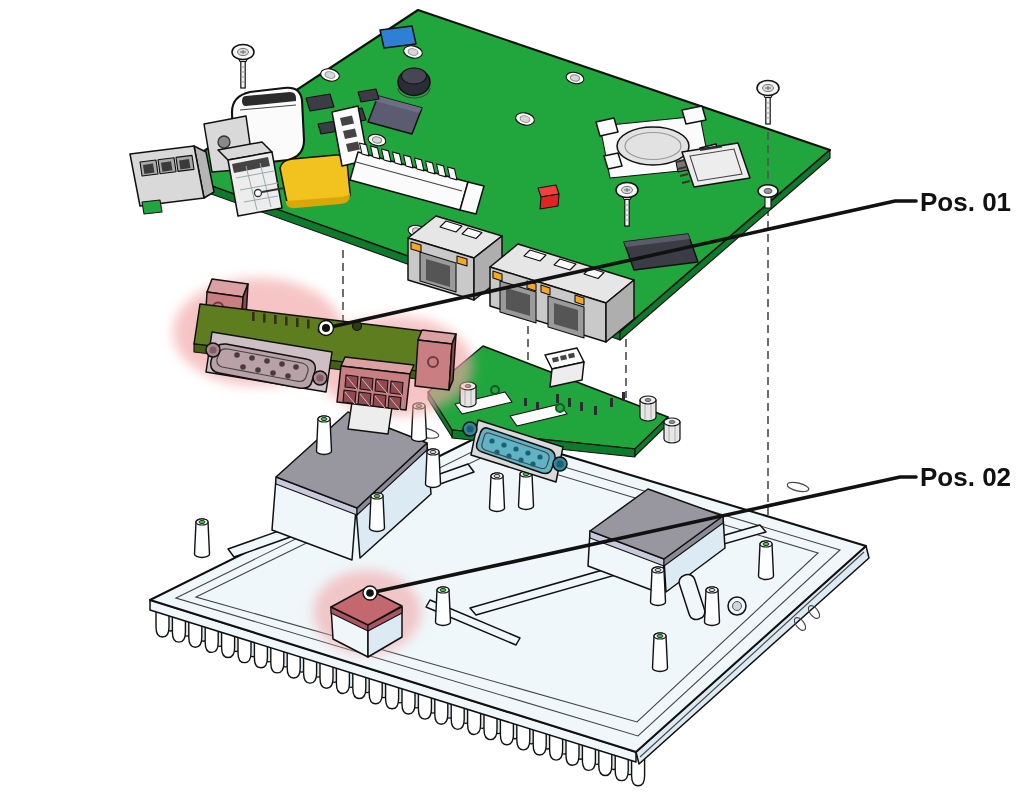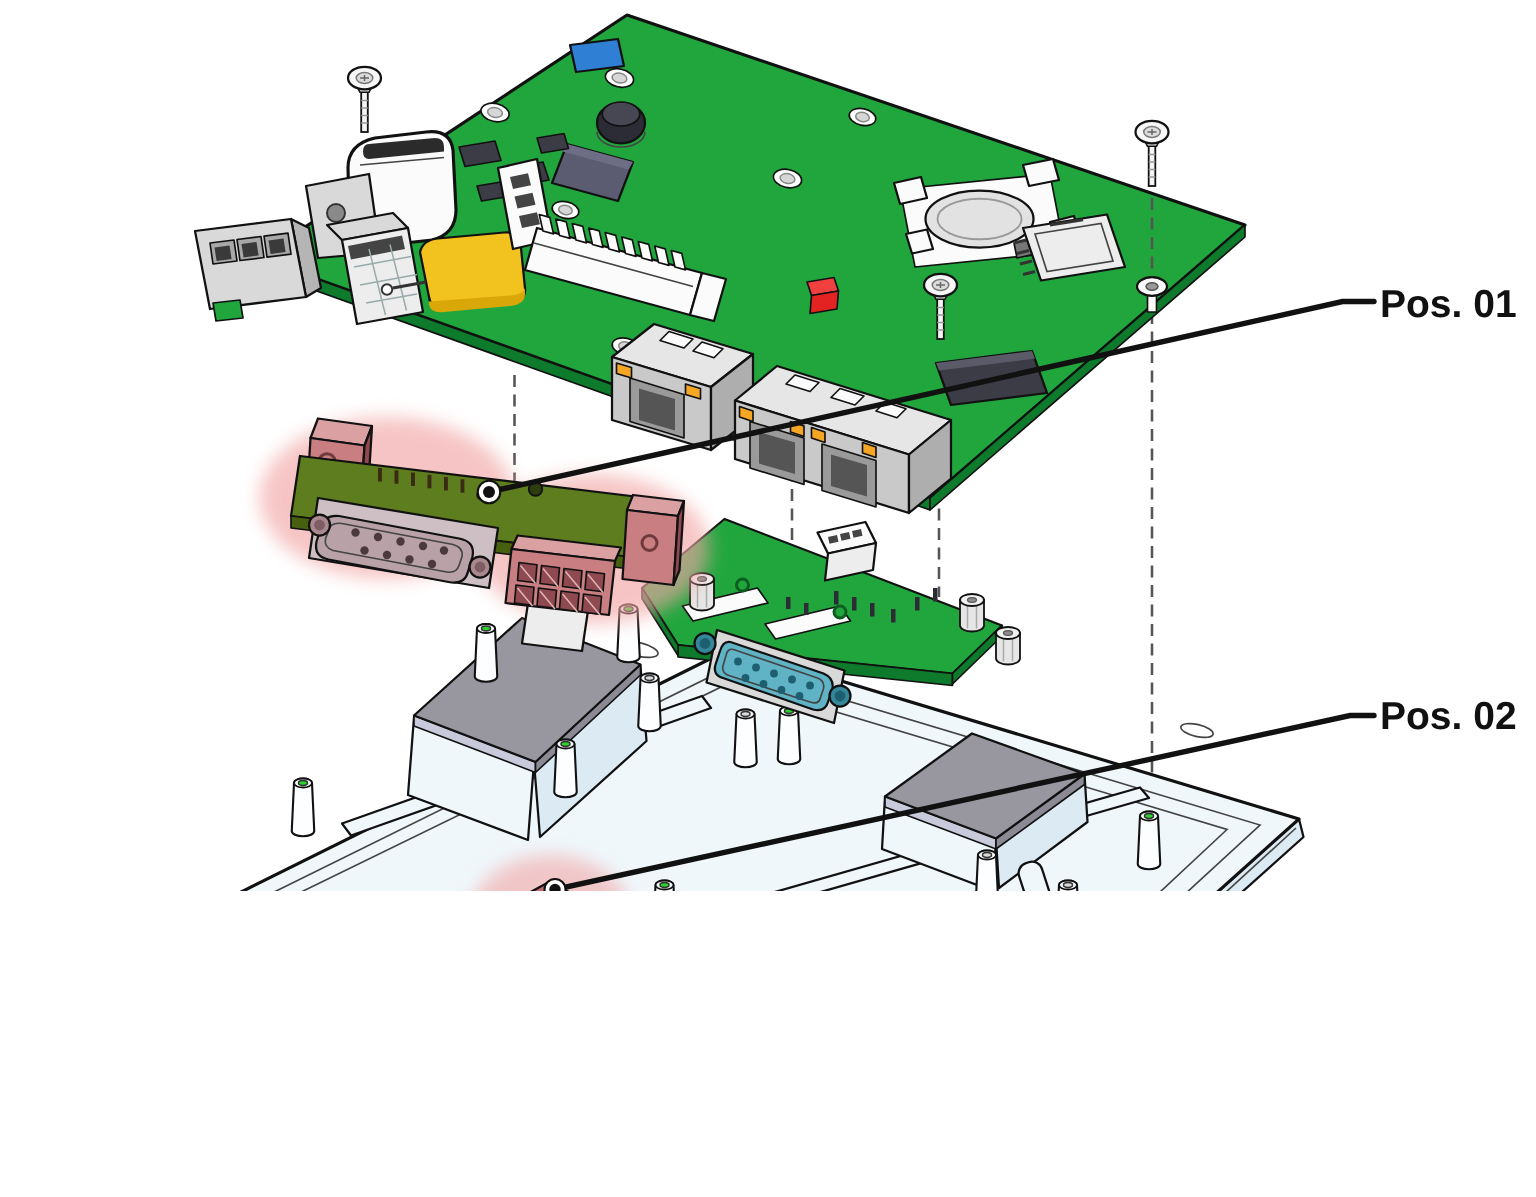--- a/index.html
+++ b/index.html
@@ -1,16 +1,16 @@
 <!DOCTYPE html>
 <html style="--outline: #111111; --pcb-green: #21a63e; --pcb-green-dark: #0e7a2c; --module-board: #5e7d1e; --module-board-dark: #46600f; --highlight-glow: #f2a6a6; --highlight-pad: #c2686e; --highlight-pad-side: #aa555f; --bracket-red: #c97f82; --bracket-red-light: #dba0a2; --bracket-red-dark: #8e4a50; --heatsink: #eff7fb; --heatsink-shade: #dcebf3; --thermal-pad: #98979f; --thermal-pad-side: #8b8a94; --thermal-pad-light: #c9c9dc; --hole-green: #2bd32b; --teal: #5fb3c4; --teal-dark: #36869a; --teal-deep: #1d5f70; --metal: #d9d9d9; --metal-light: #ededed; --metal-dark: #b5b5b5; --chip-dark: #3c3c46; --chip-blue: #5b5b72; --connector-white: #fbfbfb; --pad-yellow: #f2c21e; --pad-yellow-dark: #d9a808; --led-red: #e32222; --led-orange: #f5a623; --comp-blue: #2f7fd4; --battery-silver: #e2e2e2; --dash-gray: #555555;"><head>
 <meta charset="utf-8">
 <style>
   html,body{margin:0;padding:0;background:#fff;}
-  .stage{position:relative;width:1024px;height:594px;background:#fff;overflow:hidden;
+  .stage{position:relative;width:1024px;height:798px;background:#fff;overflow:hidden;
          font-family:"Liberation Sans",sans-serif;}
   svg{display:block;}
   
   .ol  {stroke:var(--outline,#111);stroke-width:1.5;stroke-linejoin:round;}
   .ol2 {stroke:var(--outline,#111);stroke-width:2.1;stroke-linejoin:round;}
   .olt {stroke:var(--outline,#111);stroke-width:1.1;stroke-linejoin:round;}
   .pcb {fill:var(--pcb-green,#21a63e);}
   .pcbe{fill:var(--pcb-green-dark,#0e7a2c);}
   .olive{fill:var(--module-board,#5e7d1e);}
   .olivee{fill:var(--module-board-dark,#46600f);}

